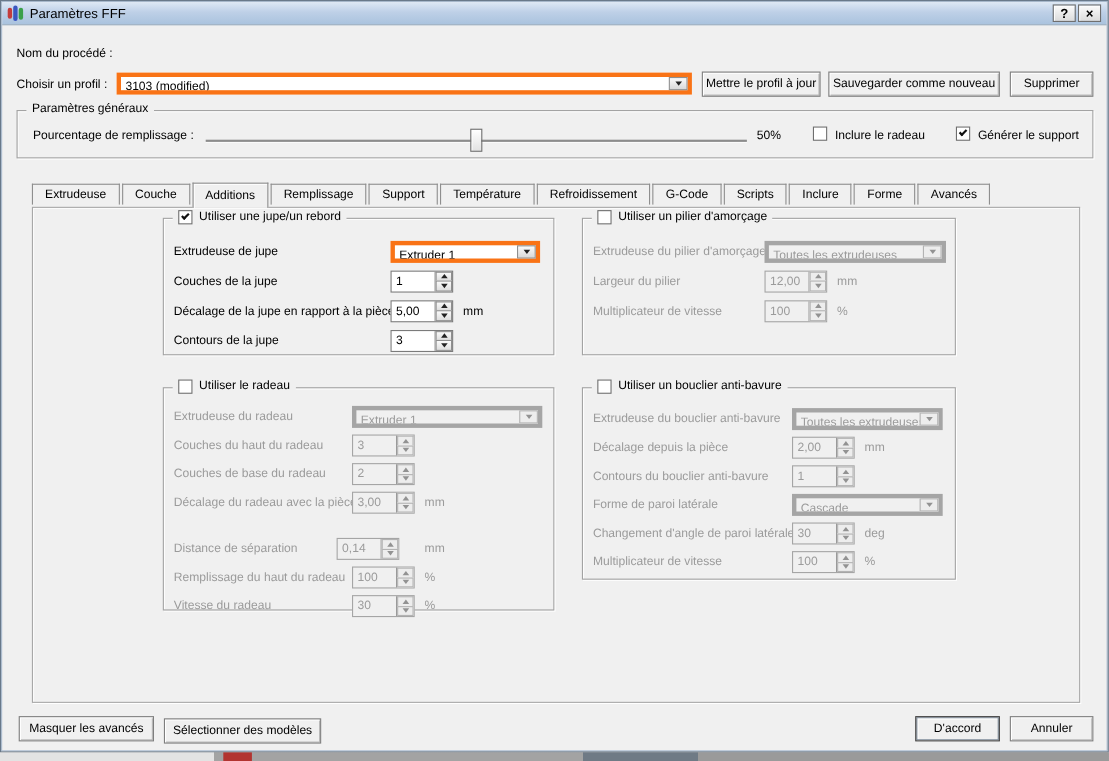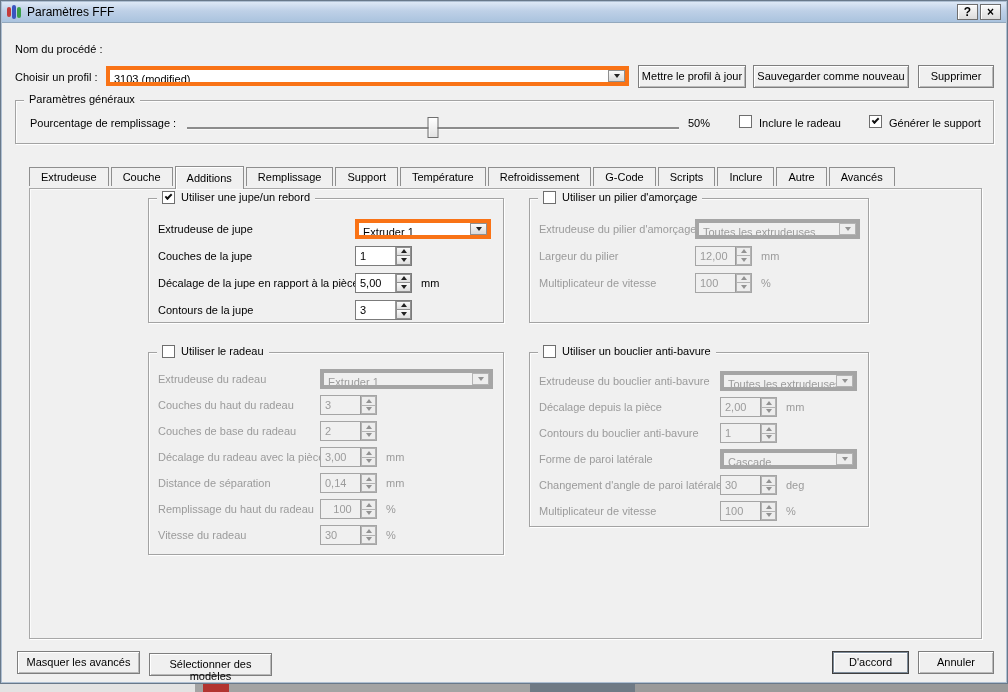--- a/index.html
+++ b/index.html
@@ -138,21 +138,21 @@
       <div class="tab">Extrudeuse</div>
       <div class="tab">Couche</div>
       <div class="tab active">Additions</div>
       <div class="tab">Remplissage</div>
       <div class="tab">Support</div>
       <div class="tab">Température</div>
       <div class="tab">Refroidissement</div>
       <div class="tab">G-Code</div>
       <div class="tab">Scripts</div>
       <div class="tab">Inclure</div>
-      <div class="tab">Autre</div>
+      <div class="tab">Forme</div>
       <div class="tab">Avancés</div>
     </div>
   <div class="tab-panel">
 
     <div class="gbox groupbox" id="g-skirt" style="left:118px;top:9px;width:356px;height:125px;">
         <div class="gb-header">
           <span class="cb checked">
             <span class="tick"></span>
           </span>
           <span>Utiliser une jupe/un rebord</span>
@@ -312,36 +312,36 @@
                 <span class="spin-up">
                   <span class="tri-up"></span>
                 </span>
                 <span class="spin-dn">
                   <span class="tri-dn"></span>
                 </span>
               </span>
             </span>
             <span class="gunit dis" style="left: 237px;">mm</span>
           </div>
-          <div class="grow" style="height: 26px;">
+          <div class="grow" style="height: 26px; margin-top: 16px;">
             <span class="glabel dis">Distance de séparation</span>
-            <span class="spin dis" style="left: 171px;">
+            <span class="spin dis" style="left: 157px;">
               <span class="spin-text">0,14</span>
               <span class="spin-btns">
                 <span class="spin-up">
                   <span class="tri-up"></span>
                 </span>
                 <span class="spin-dn">
                   <span class="tri-dn"></span>
                 </span>
               </span>
             </span>
             <span class="gunit dis" style="left: 237px;">mm</span>
           </div>
-          <div class="grow" style="height: 26px; text-align: center;">
+          <div class="grow" style="height: 26px;">
             <span class="glabel dis">Remplissage du haut du radeau</span>
             <span class="spin dis" style="left: 171px;">
               <span class="spin-text">100</span>
               <span class="spin-btns">
                 <span class="spin-up">
                   <span class="tri-up"></span>
                 </span>
                 <span class="spin-dn">
                   <span class="tri-dn"></span>
                 </span>
@@ -448,20 +448,20 @@
                 </span>
               </span>
             </span>
             <span class="gunit dis" style="left: 256px;">%</span>
           </div>
         </div>
       </div>
   </div>
 
   <span class="btn" style="left:16px;top:650px;width:123px;">Masquer les avancés</span>
-  <span class="btn" style="left:148px;top:652px;width:123px;">Sélectionner des modèles</span>
+  <span class="btn" style="left:148px;top:652px;width:143px;">Sélectionner des modèles</span>
   <span class="btn default" style="left:831px;top:650px;width:77px;">D'accord</span>
   <span class="btn" style="left:917px;top:650px;width:76px;">Annuler</span>
 </div>
 
 <div class="desktop-strip">
   <span class="strip-red"></span>
 </div>
 
 </body></html>

